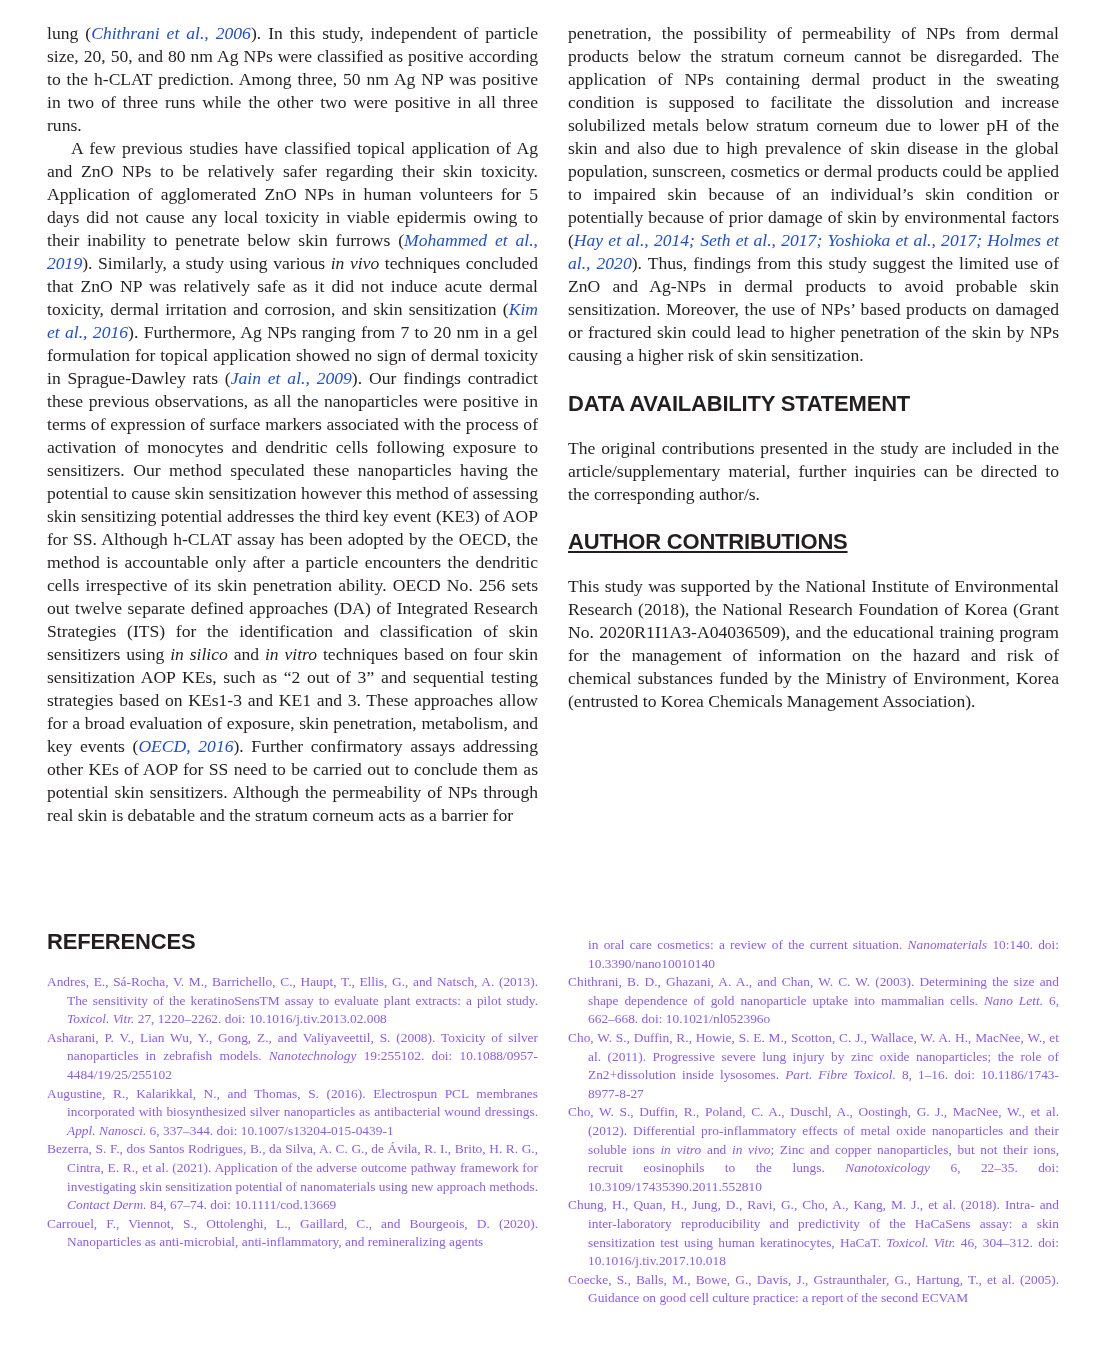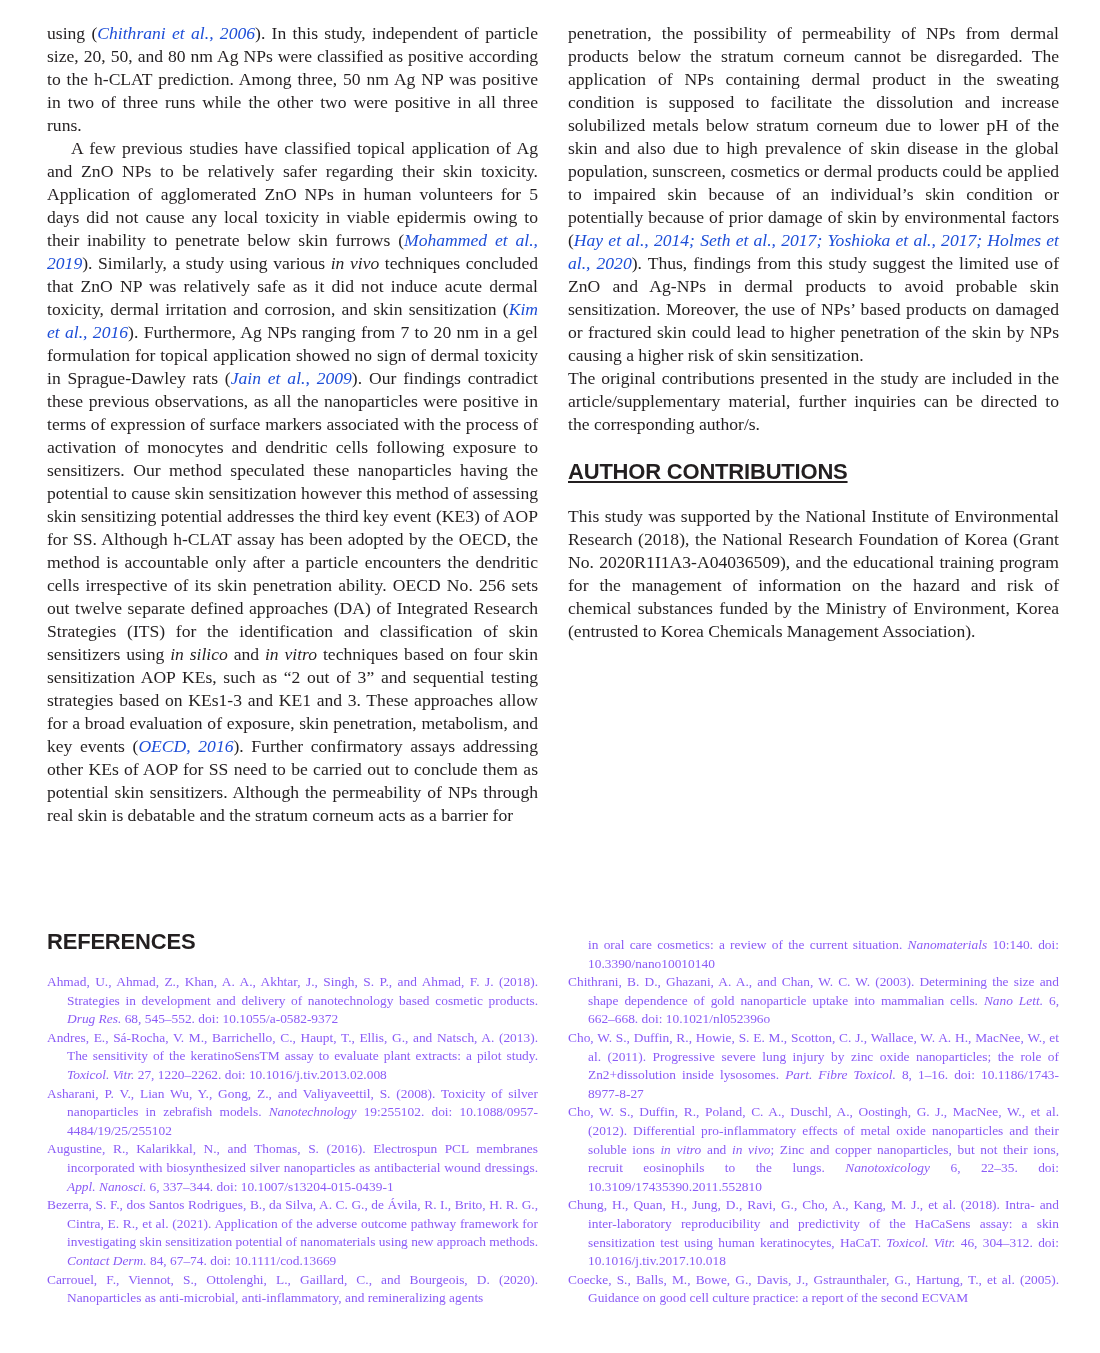--- a/index.html
+++ b/index.html
@@ -18,37 +18,37 @@
   .refs { position: absolute; width: 491px; font-family: "Liberation Serif", serif; font-size: 13.4px; line-height: 18.6px; text-align: justify; color: #8b5cf6; }
   .refs-left { left: 47px; top: 973px; }
   .refs-right { left: 568px; top: 936px; }
   .ref { padding-left: 20px; text-indent: -20px; margin: 0; }
   .ref.cont { text-indent: 0; }
 </style>
 </head>
 <body>
 
 <div class="col col-left" id="left-col">
-    <p><span>using (</span><span class="cite">Chithrani et al., 2006</span><span>). In this study, independent of particle size, 20, 50, and 80 nm Ag NPs were classified as positive according to the h-CLAT prediction. Among three, 50 nm Ag NP was positive in two of three runs while the other two were positive in all three runs.</span></p>
+    <p><span>lung (</span><span class="cite">Chithrani et al., 2006</span><span>). In this study, independent of particle size, 20, 50, and 80 nm Ag NPs were classified as positive according to the h-CLAT prediction. Among three, 50 nm Ag NP was positive in two of three runs while the other two were positive in all three runs.</span></p>
     <p class="indent"><span>A few previous studies have classified topical application of Ag and ZnO NPs to be relatively safer regarding their skin toxicity. Application of agglomerated ZnO NPs in human volunteers for 5 days did not cause any local toxicity in viable epidermis owing to their inability to penetrate below skin furrows (</span><span class="cite">Mohammed et al., 2019</span><span>). Similarly, a study using various </span><em>in vivo</em><span> techniques concluded that ZnO NP was relatively safe as it did not induce acute dermal toxicity, dermal irritation and corrosion, and skin sensitization (</span><span class="cite">Kim et al., 2016</span><span>). Furthermore, Ag NPs ranging from 7 to 20 nm in a gel formulation for topical application showed no sign of dermal toxicity in Sprague-Dawley rats (</span><span class="cite">Jain et al., 2009</span><span>). Our findings contradict these previous observations, as all the nanoparticles were positive in terms of expression of surface markers associated with the process of activation of monocytes and dendritic cells following exposure to sensitizers. Our method speculated these nanoparticles having the potential to cause skin sensitization however this method of assessing skin sensitizing potential addresses the third key event (KE3) of AOP for SS. Although h-CLAT assay has been adopted by the OECD, the method is accountable only after a particle encounters the dendritic cells irrespective of its skin penetration ability. OECD No. 256 sets out twelve separate defined approaches (DA) of Integrated Research Strategies (ITS) for the identification and classification of skin sensitizers using </span><em>in silico</em><span> and </span><em>in vitro</em><span> techniques based on four skin sensitization AOP KEs, such as “2 out of 3” and sequential testing strategies based on KEs1-3 and KE1 and 3. These approaches allow for a broad evaluation of exposure, skin penetration, metabolism, and key events (</span><span class="cite">OECD, 2016</span><span>). Further confirmatory assays addressing other KEs of AOP for SS need to be carried out to conclude them as potential skin sensitizers. Although the permeability of NPs through real skin is debatable and the stratum corneum acts as a barrier for</span></p>
   </div>
 
 <div class="col col-right">
   <p id="right-para"><span>penetration, the possibility of permeability of NPs from dermal products below the stratum corneum cannot be disregarded. The application of NPs containing dermal product in the sweating condition is supposed to facilitate the dissolution and increase solubilized metals below stratum corneum due to lower pH of the skin and also due to high prevalence of skin disease in the global population, sunscreen, cosmetics or dermal products could be applied to impaired skin because of an individual’s skin condition or potentially because of prior damage of skin by environmental factors (</span><span class="cite">Hay et al., 2014; Seth et al., 2017; Yoshioka et al., 2017; Holmes et al., 2020</span><span>). Thus, findings from this study suggest the limited use of ZnO and Ag-NPs in dermal products to avoid probable skin sensitization. Moreover, the use of NPs’ based products on damaged or fractured skin could lead to higher penetration of the skin by NPs causing a higher risk of skin sensitization.</span></p>
 
+  <h2 class="sec-head-1">DATA AVAILABILITY STATEMENT</h2>
   <p>The original contributions presented in the study are included in the article/supplementary material, further inquiries can be directed to the corresponding author/s.</p>
 
   <h2 class="sec-head">AUTHOR CONTRIBUTIONS</h2>
 
   <p>This study was supported by the National Institute of Environmental Research (2018), the National Research Foundation of Korea (Grant No. 2020R1I1A3-A04036509), and the educational training program for the management of information on the hazard and risk of chemical substances funded by the Ministry of Environment, Korea (entrusted to Korea Chemicals Management Association).</p>
 </div>
 
 <h2 class="refs-title">REFERENCES</h2>
 <div class="refs refs-left" id="refs-left">
-    <p class="ref"><span>Ahmad, U., Ahmad, Z., Khan, A. A., Akhtar, J., Singh, S. P., and Ahmad, F. J. (2018). Strategies in development and delivery of nanotechnology based cosmetic products. </span><em>Drug Res.</em><span> 68, 545–552. doi: 10.1055/a-0582-9372</span></p>
     <p class="ref"><span>Andres, E., Sá-Rocha, V. M., Barrichello, C., Haupt, T., Ellis, G., and Natsch, A. (2013). The sensitivity of the keratinoSensTM assay to evaluate plant extracts: a pilot study. </span><em>Toxicol. Vitr.</em><span> 27, 1220–2262. doi: 10.1016/j.tiv.2013.02.008</span></p>
     <p class="ref"><span>Asharani, P. V., Lian Wu, Y., Gong, Z., and Valiyaveettil, S. (2008). Toxicity of silver nanoparticles in zebrafish models. </span><em>Nanotechnology</em><span> 19:255102. doi: 10.1088/0957-4484/19/25/255102</span></p>
     <p class="ref"><span>Augustine, R., Kalarikkal, N., and Thomas, S. (2016). Electrospun PCL membranes incorporated with biosynthesized silver nanoparticles as antibacterial wound dressings. </span><em>Appl. Nanosci.</em><span> 6, 337–344. doi: 10.1007/s13204-015-0439-1</span></p>
     <p class="ref"><span>Bezerra, S. F., dos Santos Rodrigues, B., da Silva, A. C. G., de Ávila, R. I., Brito, H. R. G., Cintra, E. R., et al. (2021). Application of the adverse outcome pathway framework for investigating skin sensitization potential of nanomaterials using new approach methods. </span><em>Contact Derm.</em><span> 84, 67–74. doi: 10.1111/cod.13669</span></p>
     <p class="ref"><span>Carrouel, F., Viennot, S., Ottolenghi, L., Gaillard, C., and Bourgeois, D. (2020). Nanoparticles as anti-microbial, anti-inflammatory, and remineralizing agents</span></p>
   </div>
 <div class="refs refs-right" id="refs-right">
     <p class="ref cont"><span>in oral care cosmetics: a review of the current situation. </span><em>Nanomaterials</em><span> 10:140. doi: 10.3390/nano10010140</span></p>
     <p class="ref"><span>Chithrani, B. D., Ghazani, A. A., and Chan, W. C. W. (2003). Determining the size and shape dependence of gold nanoparticle uptake into mammalian cells. </span><em>Nano Lett.</em><span> 6, 662–668. doi: 10.1021/nl052396o</span></p>
     <p class="ref"><span>Cho, W. S., Duffin, R., Howie, S. E. M., Scotton, C. J., Wallace, W. A. H., MacNee, W., et al. (2011). Progressive severe lung injury by zinc oxide nanoparticles; the role of Zn2+dissolution inside lysosomes. </span><em>Part. Fibre Toxicol.</em><span> 8, 1–16. doi: 10.1186/1743-8977-8-27</span></p>

